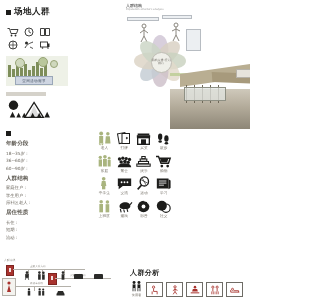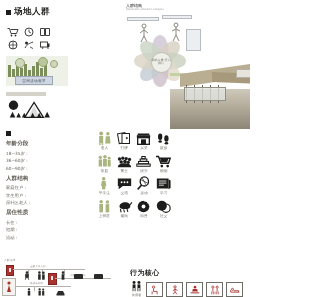--- a/index.html
+++ b/index.html
@@ -629,21 +629,21 @@
 
   <div class="thumb">
     <svg viewBox="0 0 12 16" style="width:100%;height:100%;">
       <rect x="0" y="0" width="12" height="16" fill="#f4f3ef"></rect>
       <path d="M4 13l2-7 2 7z" fill="#a8332e"></path>
       <circle cx="6" cy="4" r="1.6" fill="#a8332e"></circle>
     </svg>
   </div>
 
   <div id="analysis">
-    <div class="an-head">行为核心</div>
+    <div class="an-head">人群分析</div>
     <div class="an-row">
 
       <div class="an-first">
         <svg viewBox="0 0 16 14" style="width:13px;height:12px;">
           <g fill="#1d1d1b">
               <circle cx="5" cy="2.6" r="1.8"></circle>
               <path d="M3.2 5h3.6v4.5H3.2z"></path>
               <path d="M3.7 9.5v4 M6.3 9.5v4" stroke="#1d1d1b" stroke-width="1"></path>
           <circle cx="11" cy="2.6" r="1.8"></circle>
               <path d="M9.2 5h3.6v4.5H9.2z"></path>

